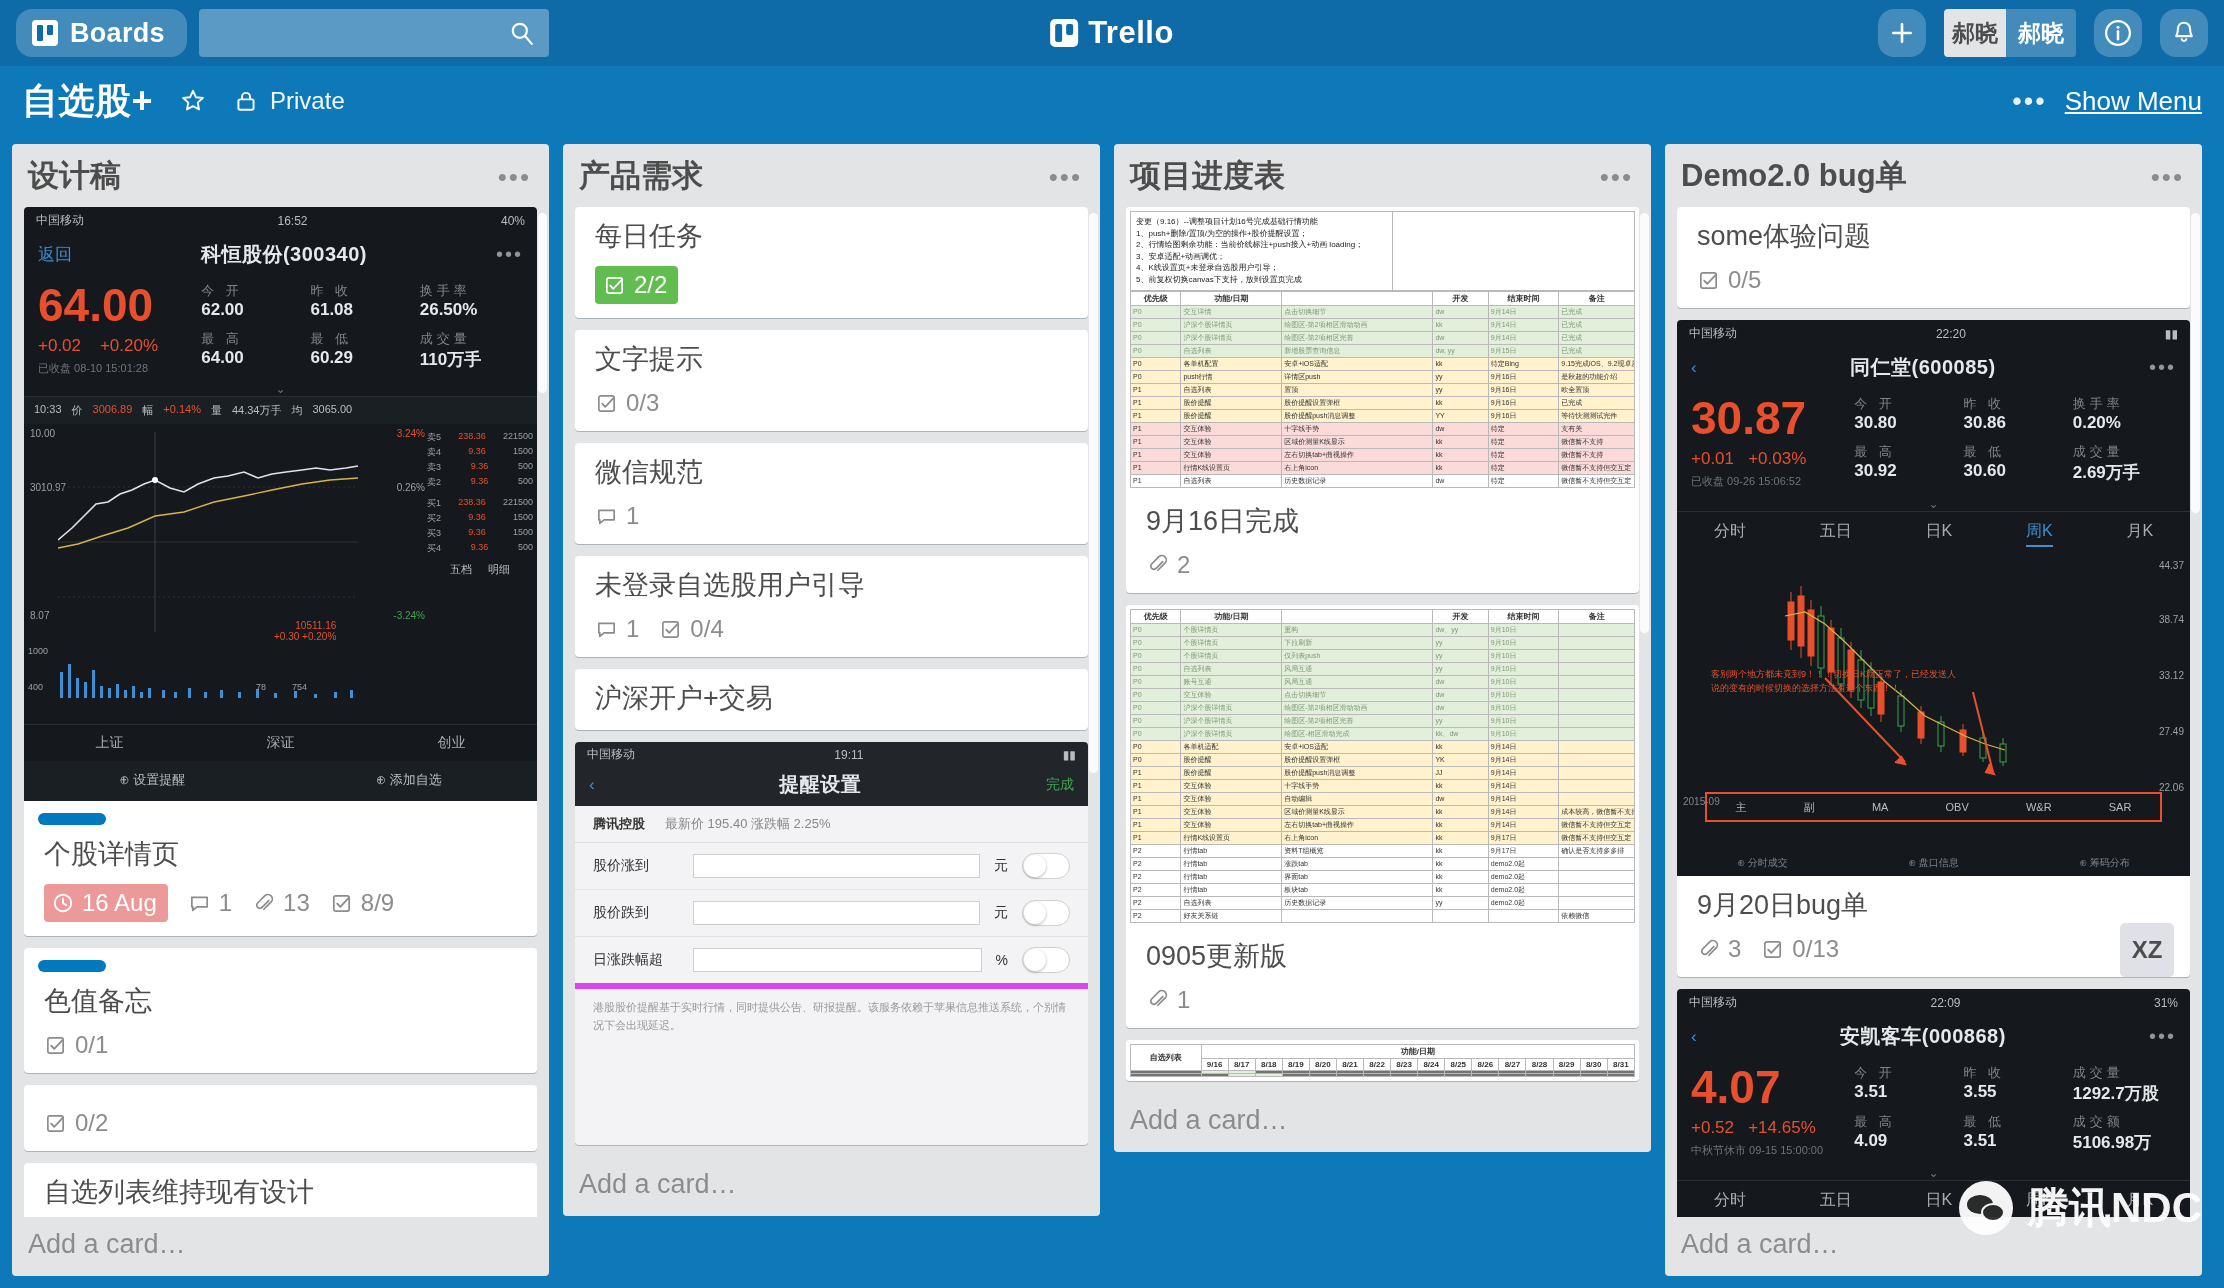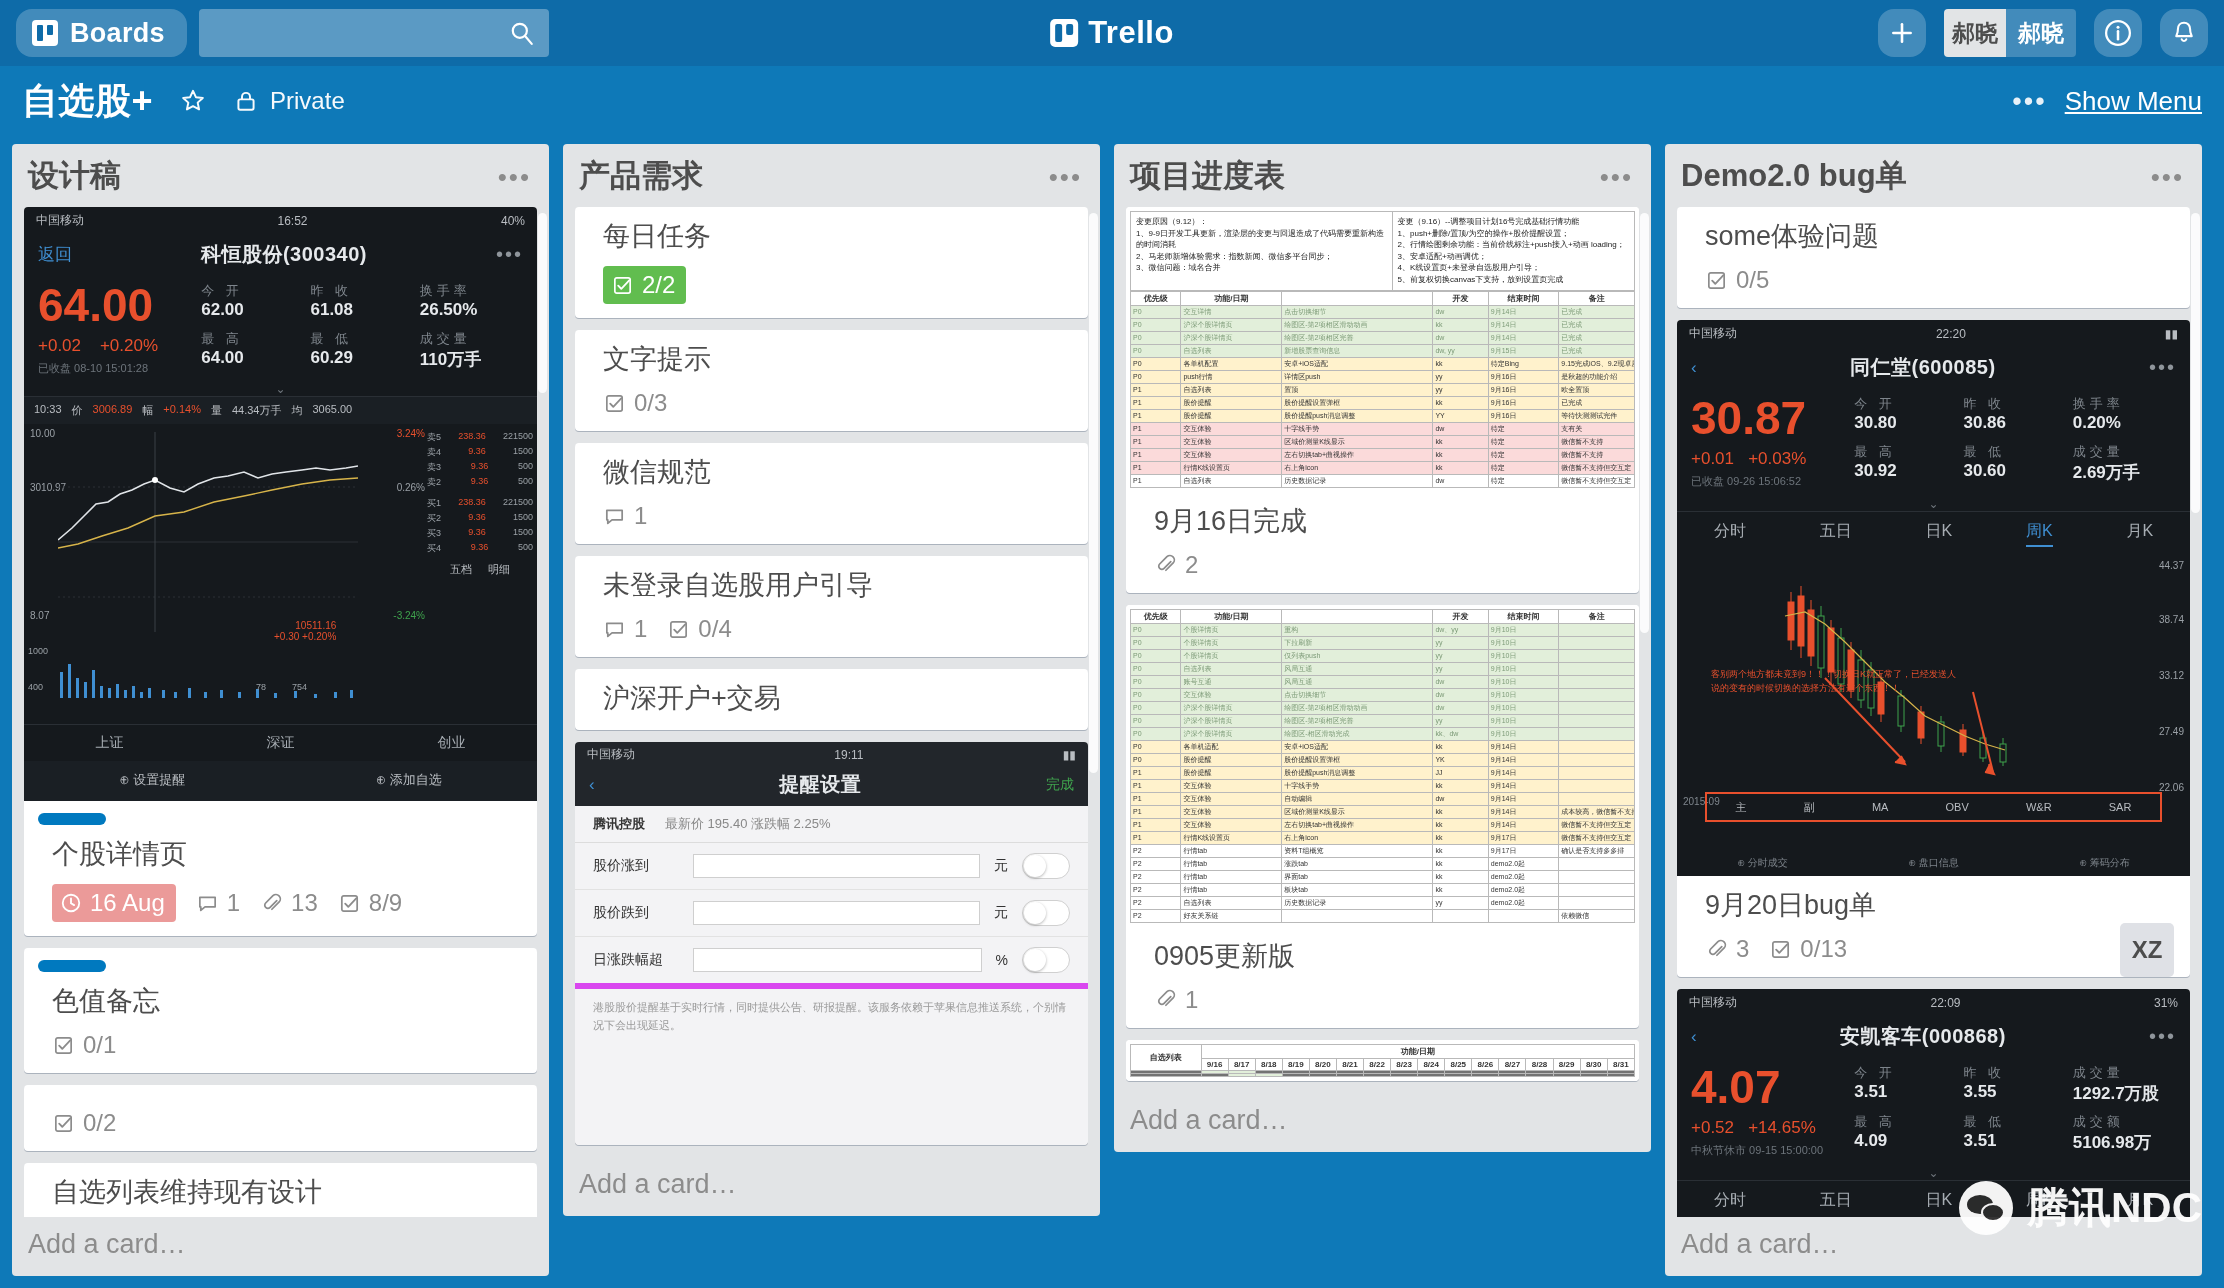--- a/index.html
+++ b/index.html
@@ -131,21 +131,21 @@
     background: #fff;
     border-radius: 4px;
     box-shadow: 0 1px 0 rgba(9,30,66,0.25);
     margin-bottom: 12px;
     overflow: hidden;
     cursor: pointer;
   }
   .card-labels { padding: 12px 14px 0 14px; display: flex; gap: 6px; }
   .label-pill { width: 68px; height: 12px; border-radius: 6px; }
   .card-cover { width: 100%; display: block; background: #1c2126; }
-  .card-body { padding: 12px 16px 14px 28px; }
+  .card-body { padding: 12px 16px 14px 20px; }
   .card-title { font-size: 27px; color: #4d4d4d; line-height: 1.3; }
   .card-badges {
     display: flex; align-items: center; gap: 20px;
     margin-top: 12px; color: #8c8c8c; font-size: 24px;
   }
   .badge { display: flex; align-items: center; gap: 8px; }
   .badge.due {
     background: #eb9a99; color: #fff; border-radius: 4px;
     padding: 5px 11px 5px 8px; gap: 8px;
   }
@@ -727,24 +727,20 @@
     <div class="list-header">
       <div class="list-title">项目进度表</div>
       <div class="list-dots">•••</div>
     </div>
     <div class="cards">
       <div class="scrollbar" style="height:420px;top:6px;"></div>
 
       <div class="card">
         <div class="card-cover" style="background:#fff;padding:4px;">
           <div class="note-box">
-            <div style="white-space:pre-line;">变更原因（9.12）：
-1、9-9日开发工具更新，渲染层的变更与回退造成了代码需要重新构造的时间消耗
-2、马老师新增体验需求：指数新闻、微信多平台同步；
-3、微信问题：域名合并</div>
             <div style="white-space:pre-line;">变更（9.16）--调整项目计划16号完成基础行情功能
 1、push+删除/置顶/为空的操作+股价提醒设置；
 2、行情绘图剩余功能：当前价线标注+push接入+动画 loading；
 3、安卓适配+动画调优；
 4、K线设置页+未登录自选股用户引导；
 5、前复权切换canvas下支持，放到设置页完成</div>
           </div>
           <table class="sheet">
             <colgroup>
                 <col style="width:10%">

